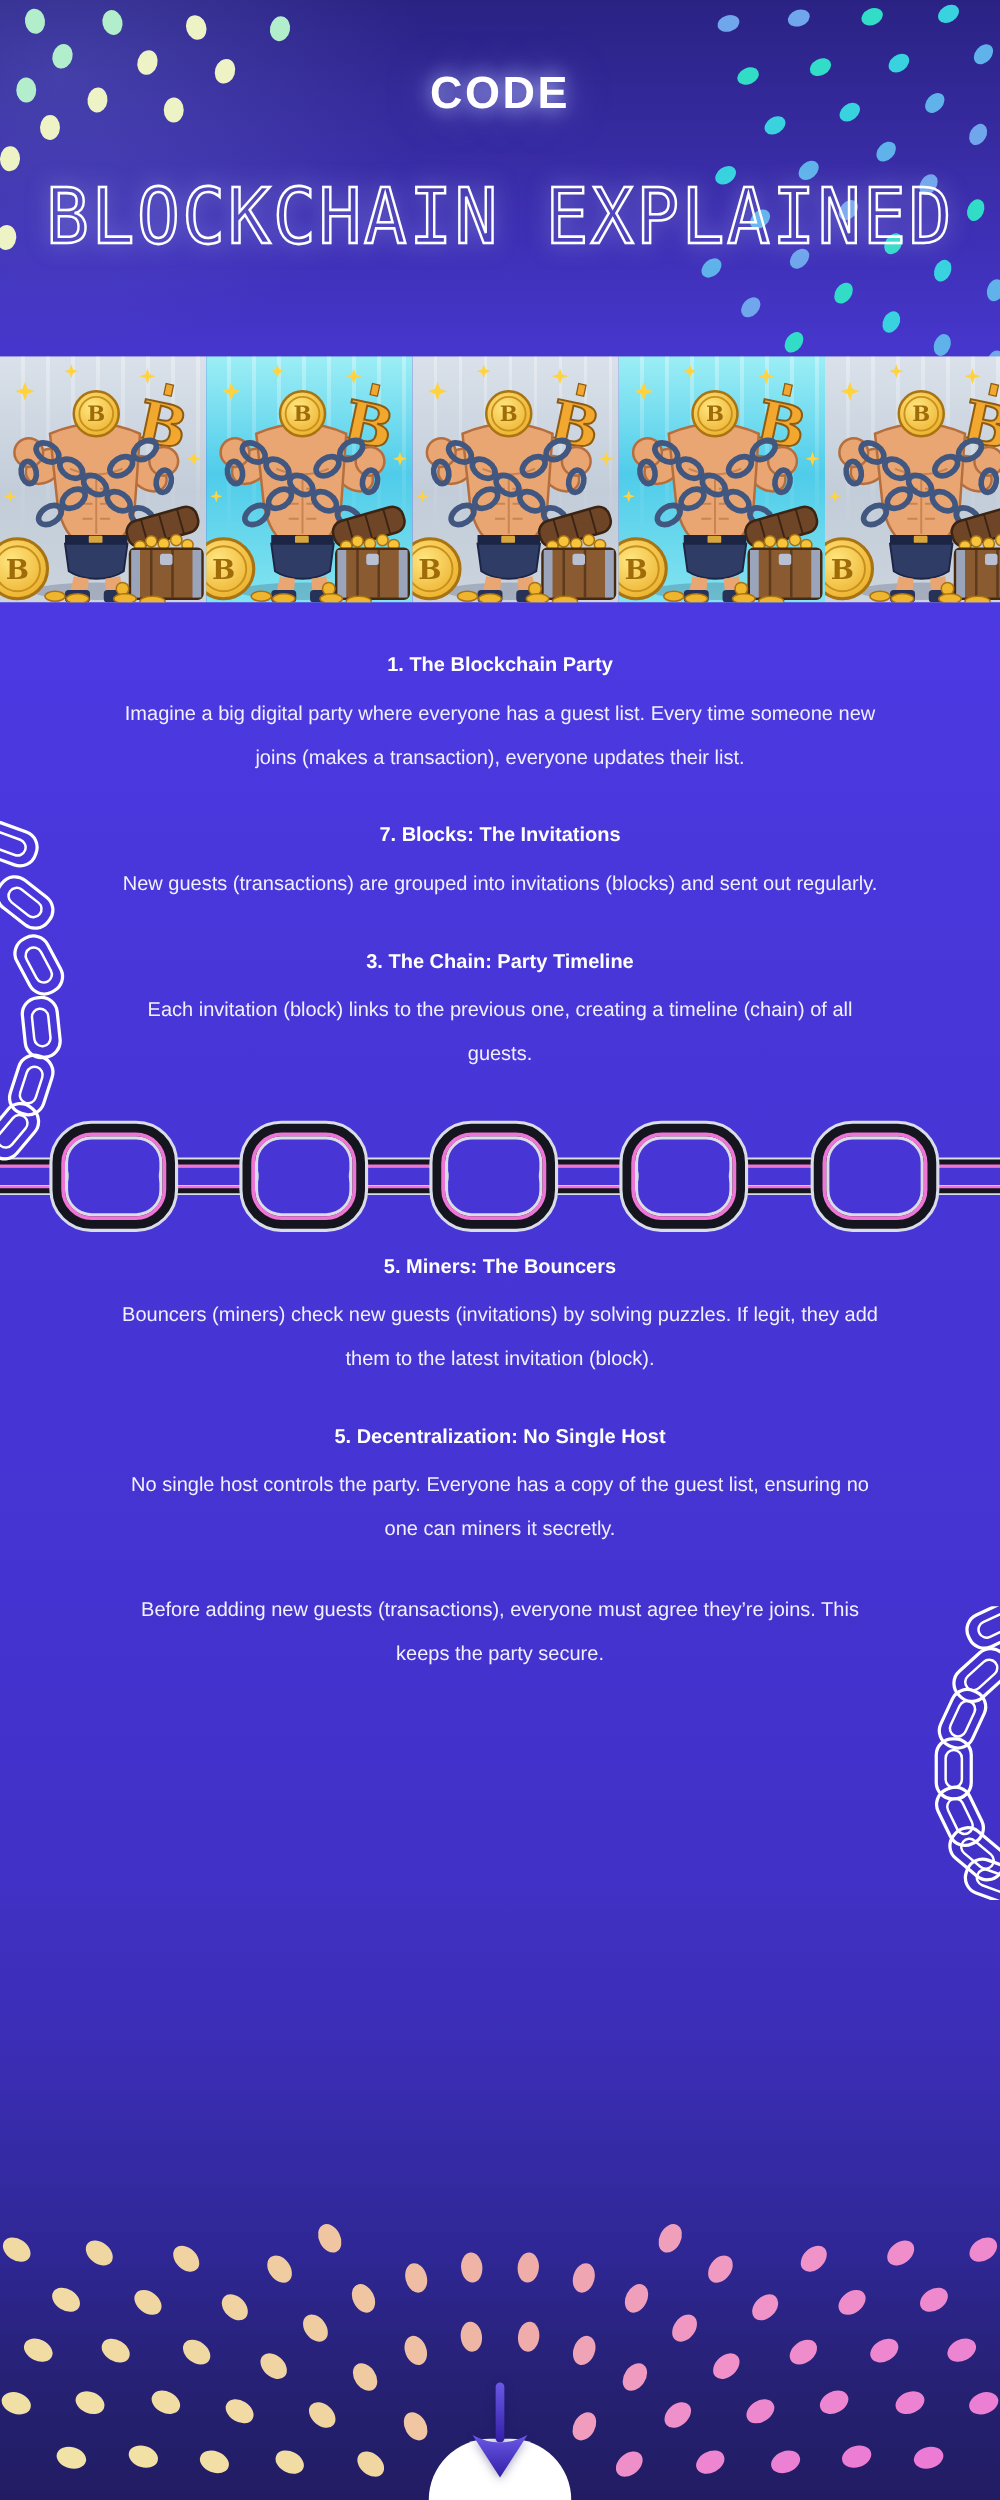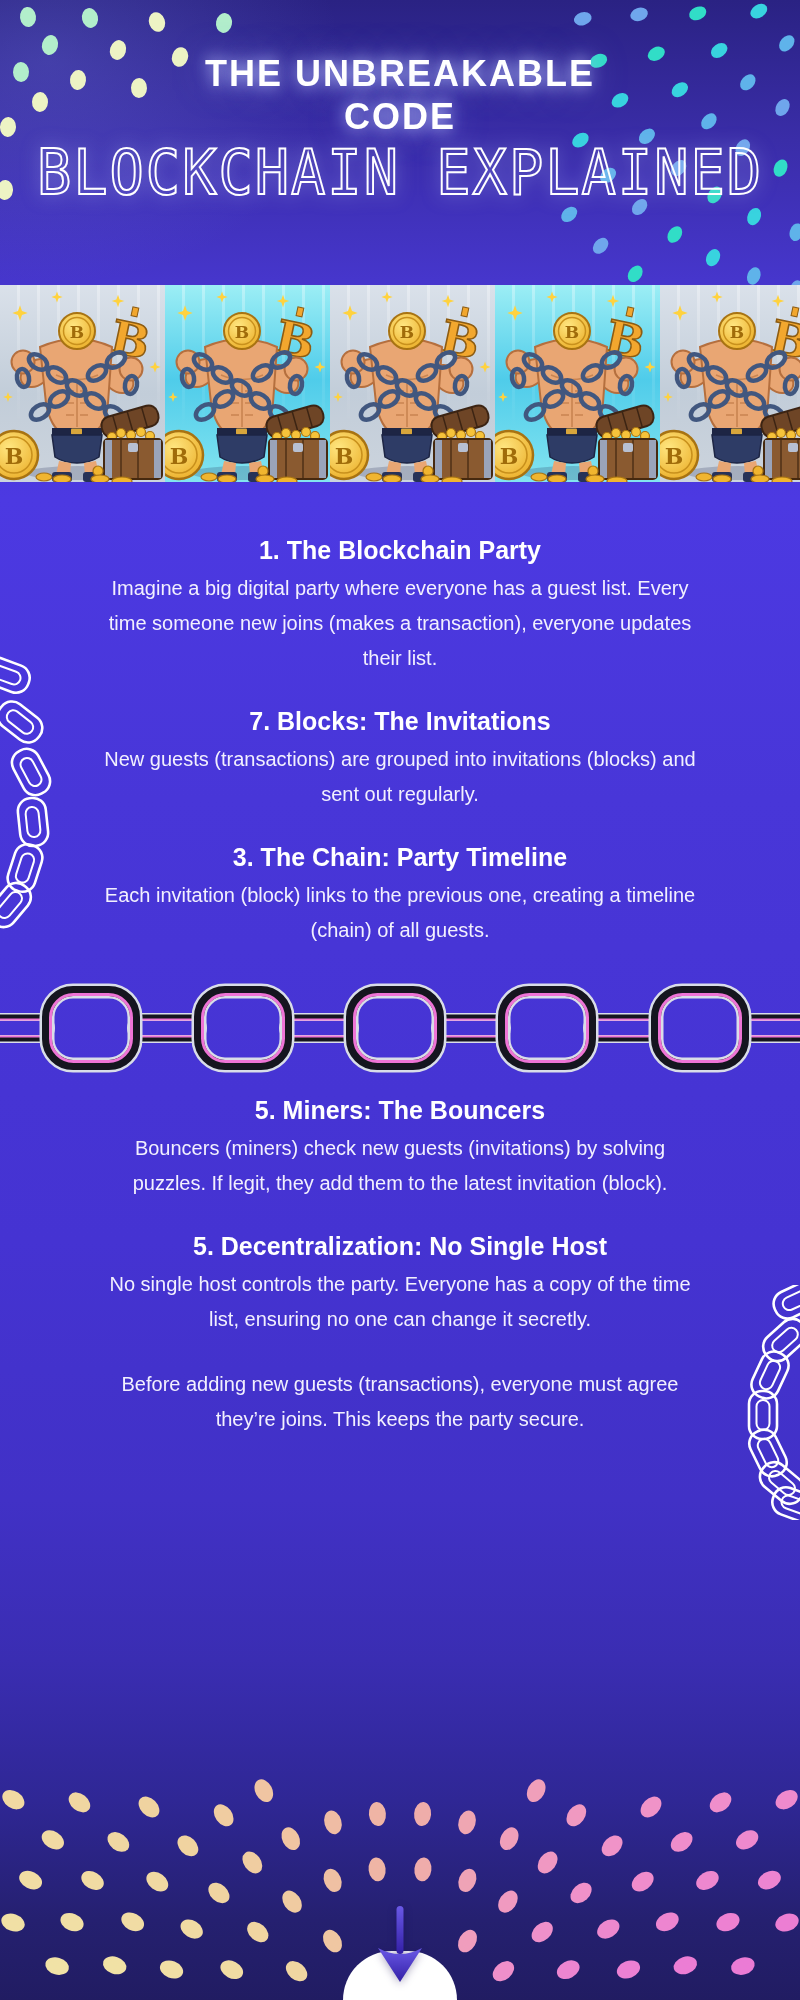--- a/index.html
+++ b/index.html
@@ -31,22 +31,22 @@
   .tile::before{
     content:"";position:absolute;inset:0;
     background:repeating-linear-gradient(90deg,rgba(255,255,255,0) 0 17px,rgba(255,255,255,.33) 17px 20px);
     -webkit-mask-image:linear-gradient(180deg,#000 0%,transparent 72%);
             mask-image:linear-gradient(180deg,#000 0%,transparent 72%);
   }
   .tile svg{position:relative;display:block;}
   
   .content{position:relative;padding-top:36px;text-align:center;}
   .sec{margin:0 auto 30px;}
-  .sec-t{margin:17px 0 6px;color:#fff;font-size:25px;line-height:30px;font-weight:bold;}
-  .sec-b{margin:0 auto;max-width:608px;color:#f2f0fe;font-size:20px;line-height:35px;font-weight:400;}
+  .sec-t{margin:0 0 6px;color:#fff;font-size:16px;line-height:30px;font-weight:bold;}
+  .sec-b{margin:0 auto;max-width:608px;color:#f2f0fe;font-size:16px;line-height:35px;font-weight:400;}
   .chain-divider{display:block;margin:8px 0;}
   
   .chain-left{position:absolute;left:0;top:645px;pointer-events:none;}
   .chain-right{position:absolute;left:740px;top:1285px;pointer-events:none;}
   
   .dots-bottom{position:absolute;left:0;top:1736px;pointer-events:none;}
   .dome{
     position:absolute;left:343px;top:1951px;width:114px;height:49px;
     background:#fff;border-radius:58px 58px 0 0;
   }
@@ -215,21 +215,20 @@
         <ellipse cx="600.6194922974854" cy="245.83655082789267" rx="6.5" ry="9" fill="#6fa6ec" transform="rotate(42 600.6194922974854 245.83655082789267)"></ellipse>
         <ellipse cx="569.1634491721076" cy="214.38050770251482" rx="6.5" ry="9" fill="#5fb3ea" transform="rotate(47.99999999999997 569.1634491721076 214.38050770251482)"></ellipse>
         <ellipse cx="796.8002314480464" cy="401.82708784827287" rx="6.5" ry="9" fill="#38d3df" transform="rotate(10.588235294117638 796.8002314480464 401.82708784827287)"></ellipse>
         <ellipse cx="753.6417647654002" cy="391.67630872295314" rx="6.5" ry="9" fill="#31ddc7" transform="rotate(15.882352941176478 753.6417647654002 391.67630872295314)"></ellipse>
         <ellipse cx="711.6040002301665" cy="377.5866701140908" rx="6.5" ry="9" fill="#6fa6ec" transform="rotate(21.176470588235304 711.6040002301665 377.5866701140908)"></ellipse>
         <ellipse cx="671.0455892272619" cy="359.67837985043" rx="6.5" ry="9" fill="#5fb3ea" transform="rotate(26.4705882352941 671.0455892272619 359.67837985043)"></ellipse>
         <ellipse cx="632.3125618188694" cy="338.10422515021486" rx="6.5" ry="9" fill="#38d3df" transform="rotate(31.764705882352928 632.3125618188694 338.10422515021486)"></ellipse>
         <ellipse cx="595.735374537957" cy="313.04826909451504" rx="6.5" ry="9" fill="#31ddc7" transform="rotate(37.058823529411754 595.735374537957 313.04826909451504)"></ellipse>
       </svg>
     <div class="kicker">
-      <div>THE UNBREAKABLE</div>
       <div>CODE</div>
     </div>
     <svg class="title-svg" width="800" height="70">
       <text x="400" y="50" text-anchor="middle" font-family="'DejaVu Sans Mono',monospace" font-size="57" style="letter-spacing:2px" fill="none" stroke="#ffffff" stroke-width="1.9" transform="scale(1,1.08)">BLOCKCHAIN EXPLAINED</text>
     </svg>
   </header>
 
   <div id="banner" class="banner">
       <div class="tile va">
         <svg viewBox="0 0 165 197" width="165" height="197">
@@ -286,21 +285,21 @@
       <use href="#linkBig" transform="translate(700,50)"></use>
       <use href="#linkBig" transform="translate(853,50)"></use>
     </svg>
 
     <section class="sec">
       <h2 class="sec-t">5. Miners: The Bouncers</h2>
       <p class="sec-b">Bouncers (miners) check new guests (invitations) by solving puzzles. If legit, they add them to the latest invitation (block).</p>
     </section>
     <section class="sec">
       <h2 class="sec-t">5. Decentralization: No Single Host</h2>
-      <p class="sec-b">No single host controls the party. Everyone has a copy of the time list, ensuring no one can change it secretly.</p>
+      <p class="sec-b">No single host controls the party. Everyone has a copy of the guest list, ensuring no one can miners it secretly.</p>
     </section>
     <section class="sec">
       <p class="sec-b">Before adding new guests (transactions), everyone must agree they’re joins. This keeps the party secure.</p>
     </section>
   </main>
 
   <svg class="chain-left" width="62" height="290" viewBox="0 0 62 290">
     <use href="#linkW" transform="translate(6,30) rotate(20)"></use>
     <use href="#linkW" transform="translate(20,77) rotate(38)"></use>
     <use href="#linkW" transform="translate(31,127) rotate(62)"></use>

